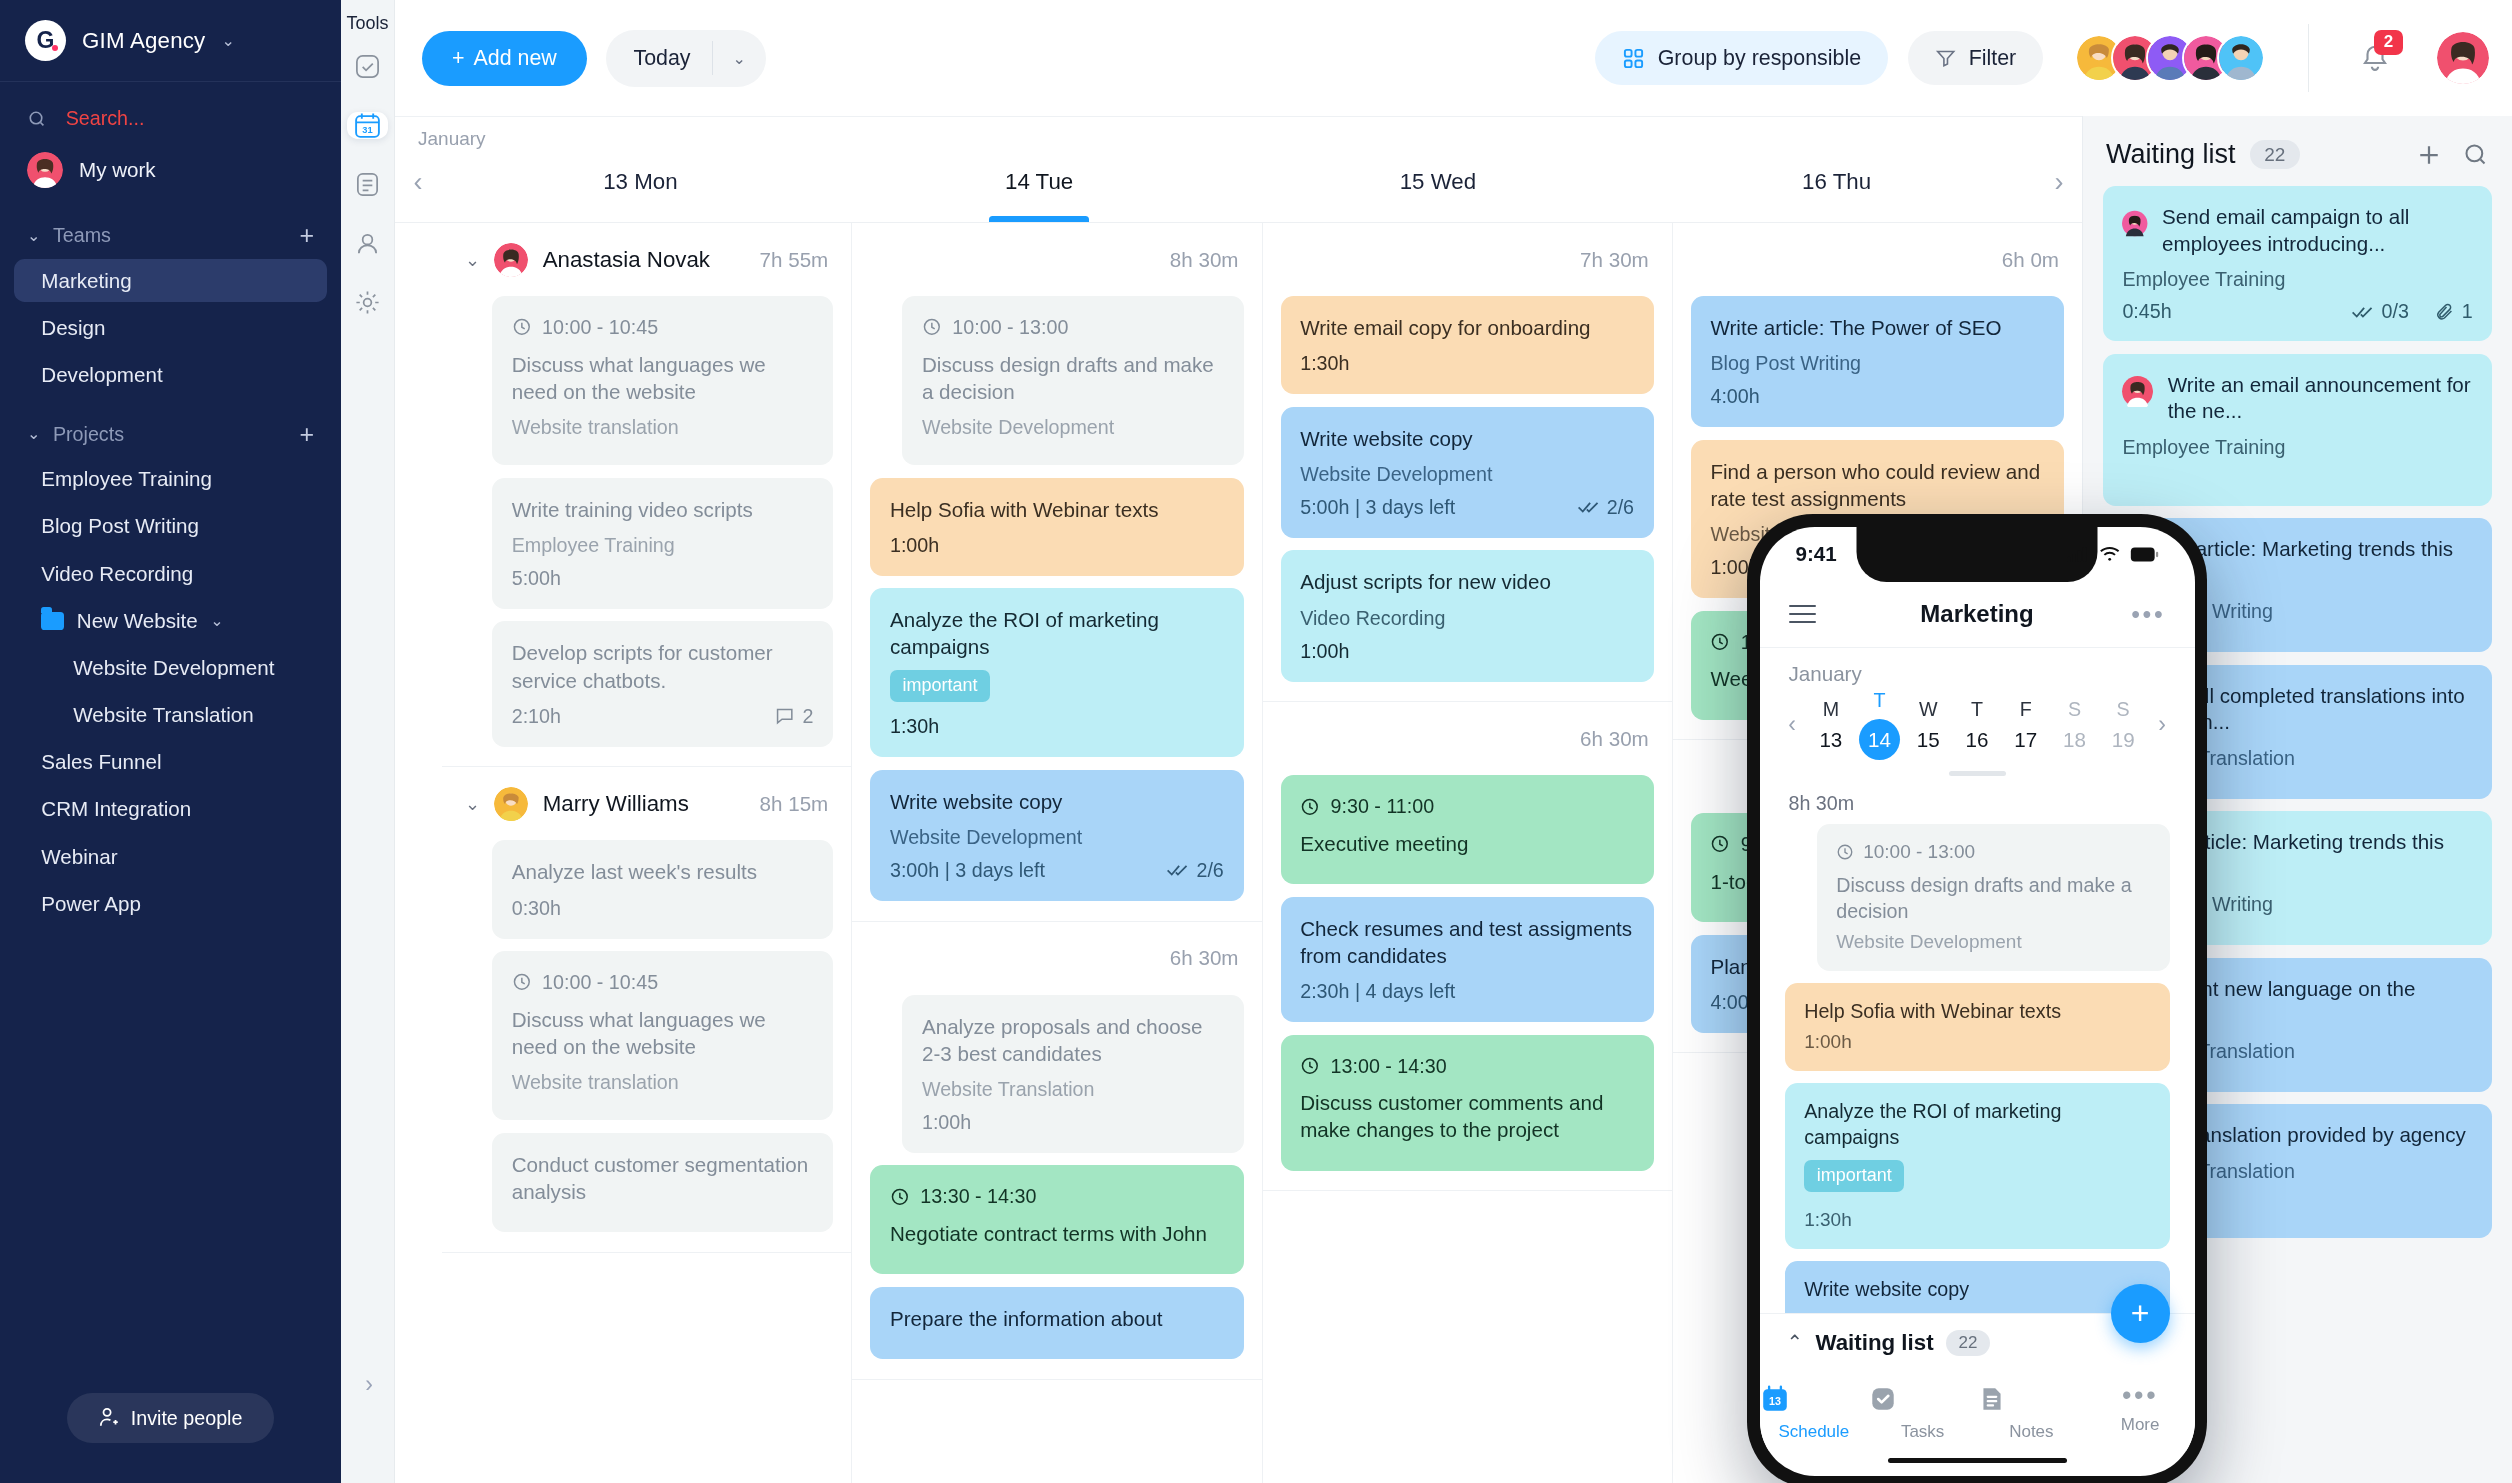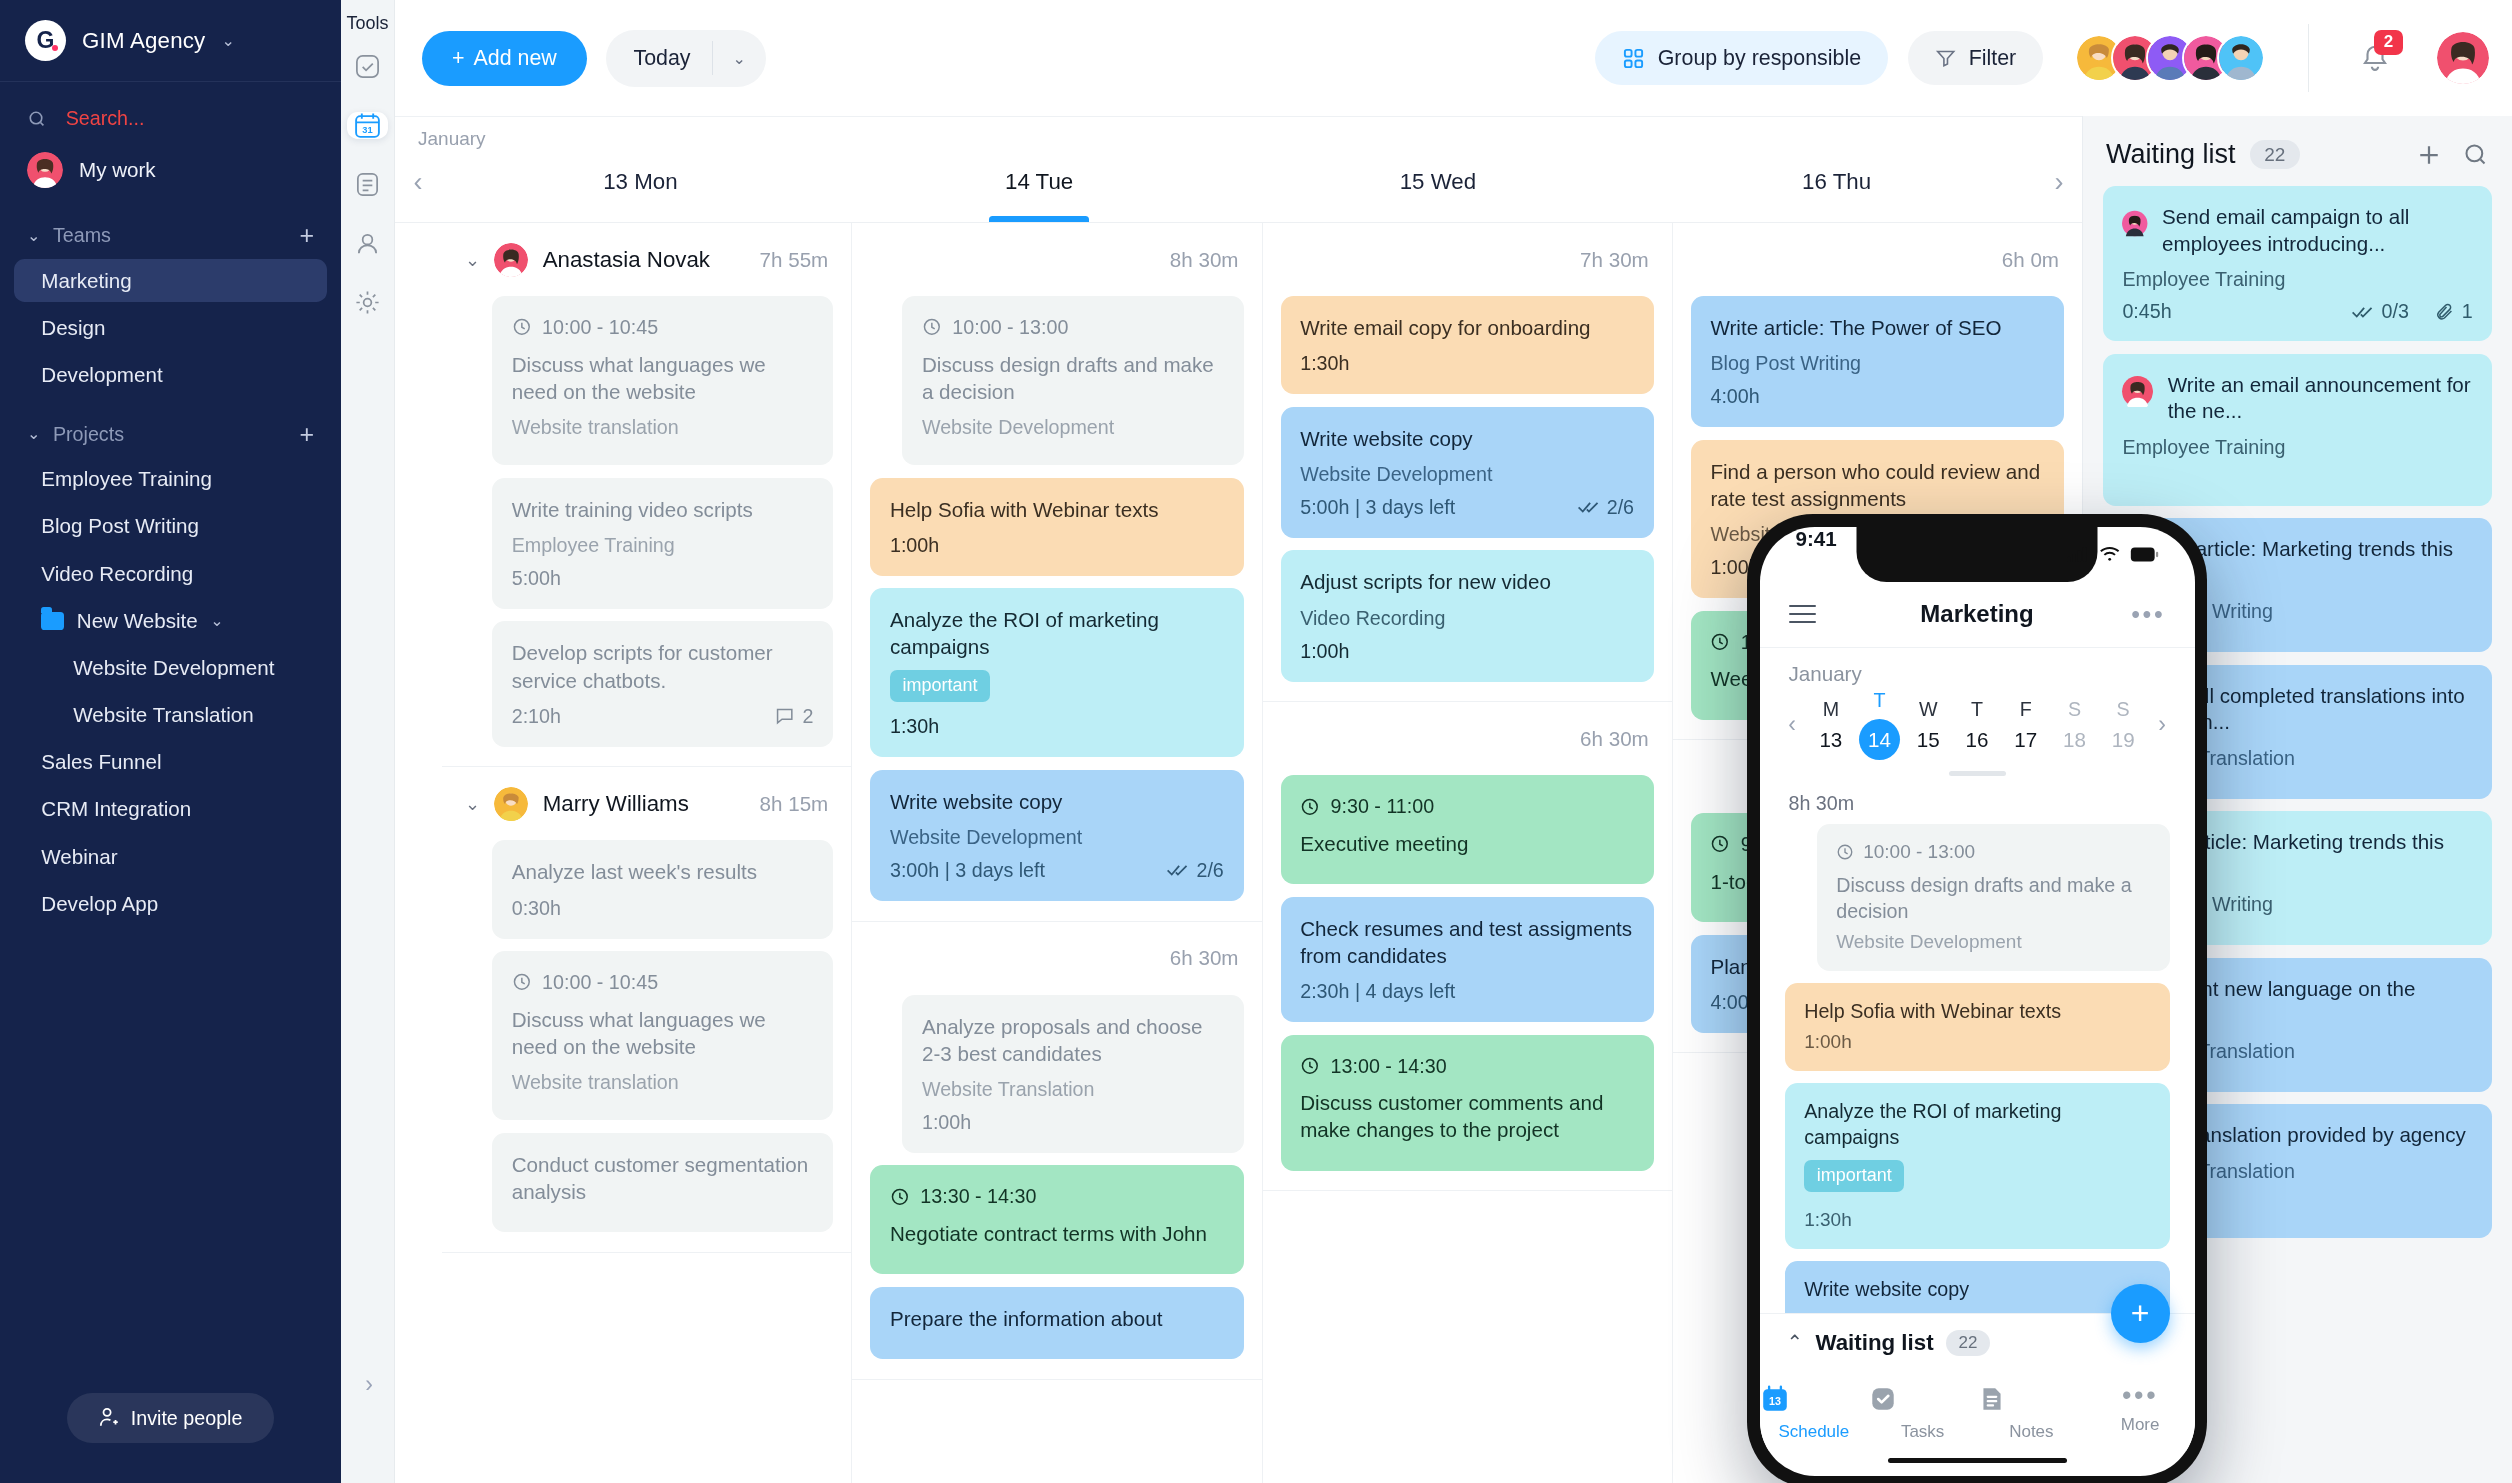--- a/index.html
+++ b/index.html
@@ -196,21 +196,21 @@
   }
   .phone-screen {
     width:100%; height:100%; background:#fff; border-radius:55px; overflow:hidden;
     position:relative; display:flex; flex-direction:column;
   }
   .notch {
     position:absolute; top:0; left:50%; transform:translateX(-50%);
     width:241px; height:55px; background:#111; border-radius:0 0 30px 30px; z-index:5;
   }
   .statusbar {
-    height:55px; display:flex; padding: 0 36px; font-size:20.6px;
+    height:55px; display:flex; align-items:center; padding: 0 36px; font-size:20.6px;
     color:#10161f; font-weight:600; position:relative; z-index:6;
   }
   .sb-right { margin-left:auto; display:flex; align-items:center; gap:9px; }
   .ph-nav {
     height:66px; display:flex; align-items:center; padding: 0 29px;
     border-bottom:0.9px solid #eef1f4;
   }
   .ph-title { position:absolute; left:0; right:0; text-align:center; font-size:24px; font-weight:700; color:#10161f; pointer-events:none;}
   .ph-navrow { position:relative; width:100%; display:flex; align-items:center; }
   .burger { display:flex; flex-direction:column; gap:5.4px; }
@@ -310,21 +310,21 @@
     <div class="sb-folder">
       <span class="folder-ic"></span>
       <span class="folder-name">New Website</span>
       <span class="chev">⌄</span>
     </div>
     <div class="sb-item sub"><span>Website Development</span></div>
     <div class="sb-item sub"><span>Website Translation</span></div>
     <div class="sb-item"><span>Sales Funnel</span></div>
     <div class="sb-item"><span>CRM Integration</span></div>
     <div class="sb-item"><span>Webinar</span></div>
-    <div class="sb-item"><span>Develop App</span></div>
+    <div class="sb-item"><span>Power App</span></div>
 
     <div class="sb-bottom">
       <button class="invite-btn">
         <svg width="19.7" height="21.4" viewBox="0 0 22 24" fill="none" stroke="#fff" stroke-width="2">
             <circle cx="9" cy="6" r="4"></circle>
             <path d="M2 21c0-4.4 3.1-7 7-7 1.4 0 2.7.3 3.8.9"></path>
             <path d="M16 17h5M18.5 14.5v5"></path>
           </svg>
         <span>Invite people</span>
       </button>

